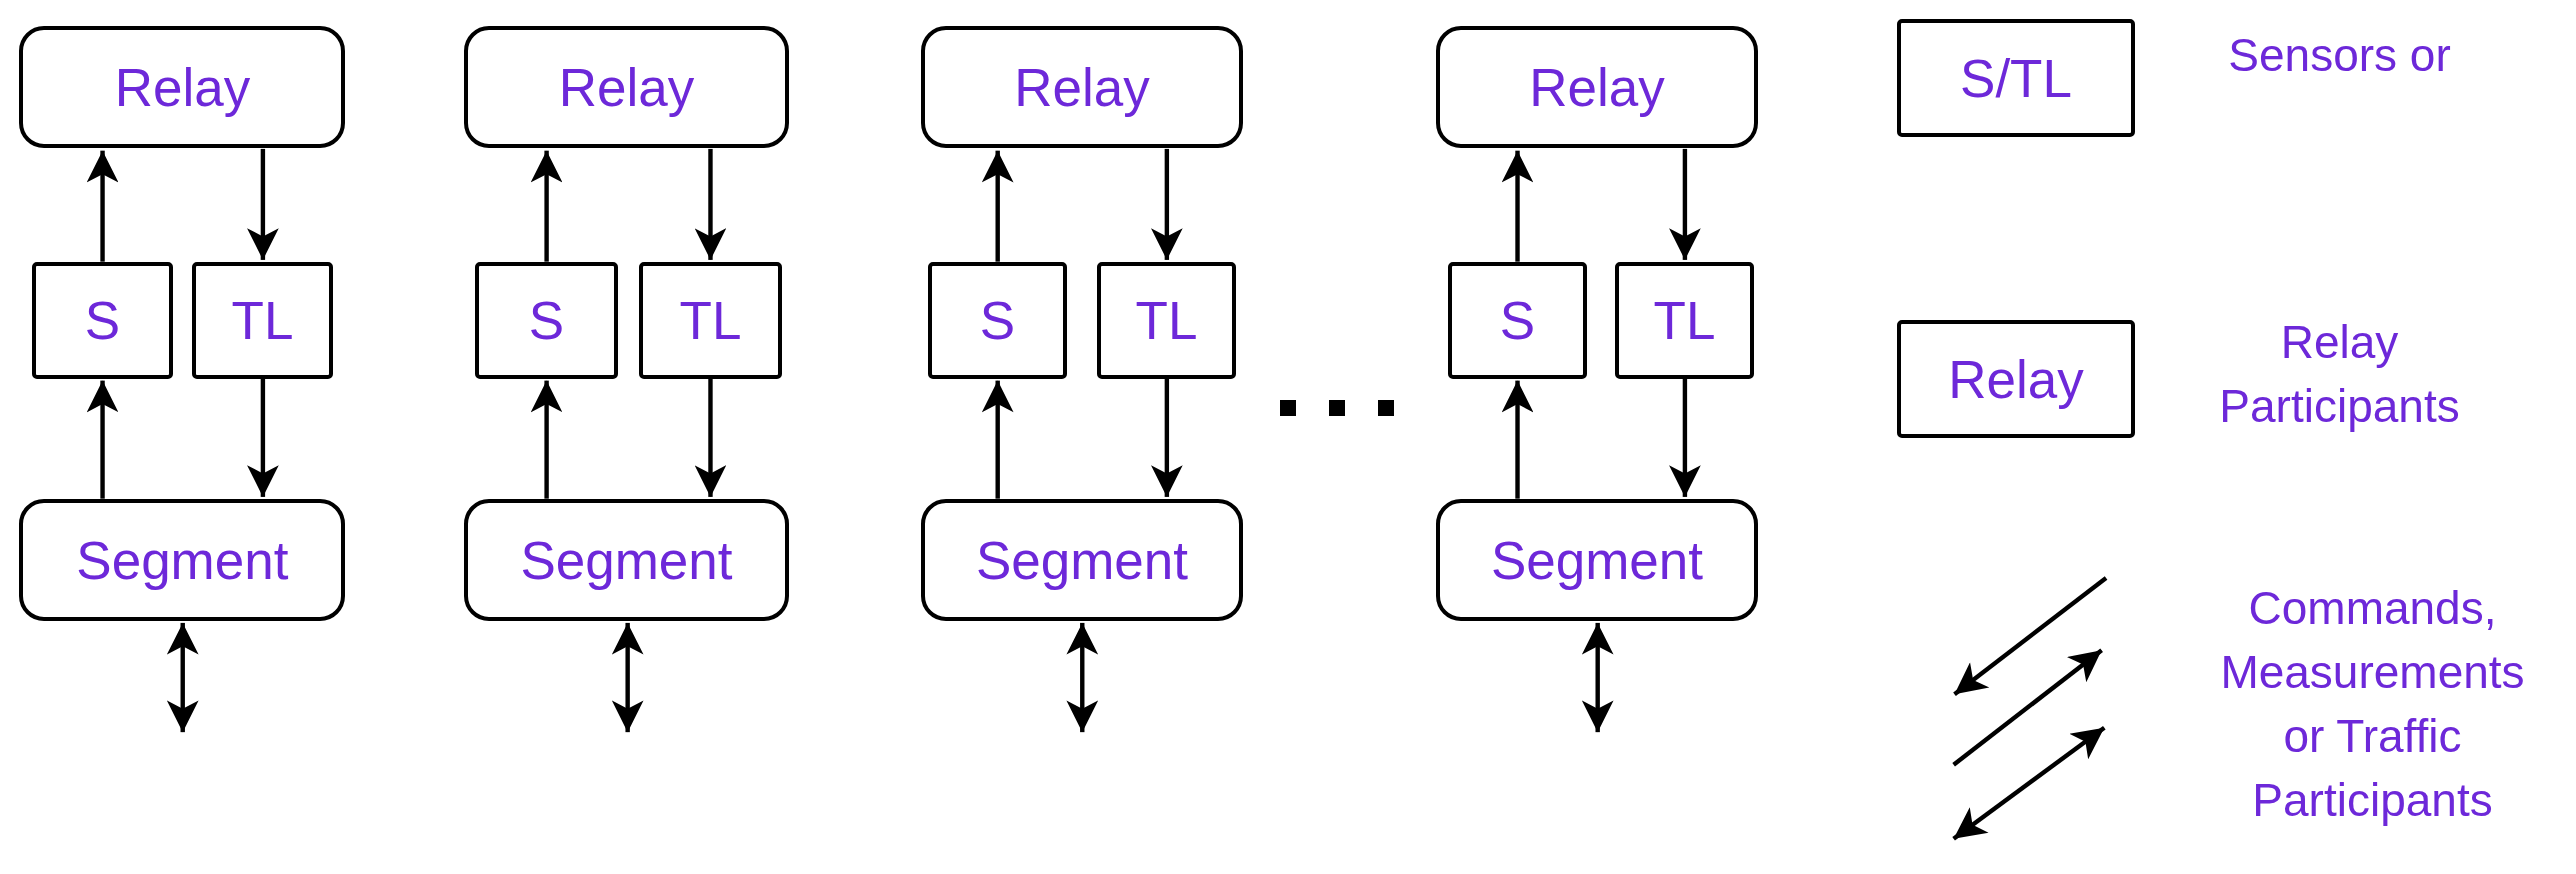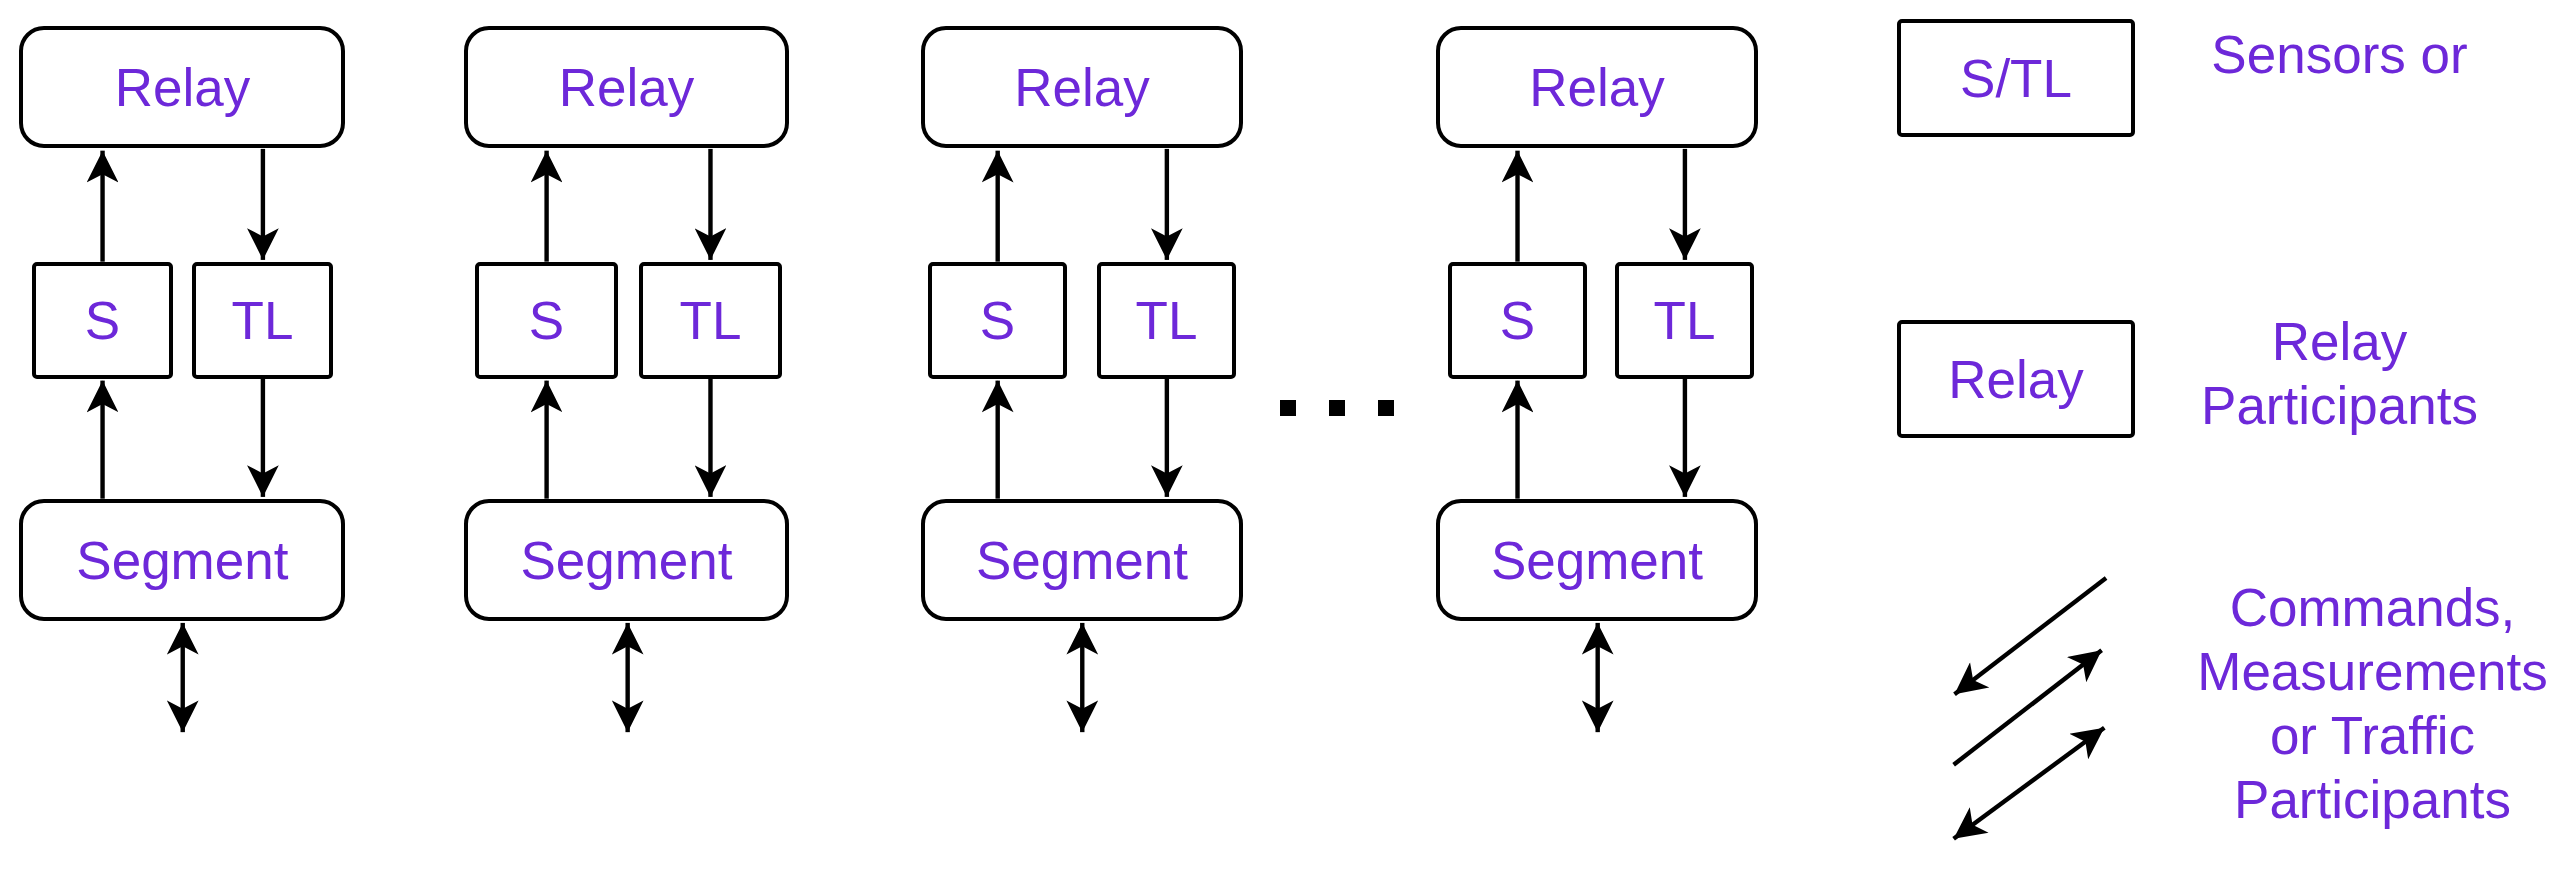--- a/index.html
+++ b/index.html
@@ -17,21 +17,21 @@
     box-sizing:border-box;
     border:4.4px solid #000;
     border-radius:25px;
     background:#fff;
     display:flex;align-items:center;justify-content:center;
     font-size:53px;line-height:1;white-space:nowrap;
   }
   .box.small{border-radius:5px;}
   .legend-text{
     position:absolute;
-    font-size:53px;line-height:64px;
+    font-size:46px;line-height:64px;
     text-align:center;white-space:nowrap;
   }
   .dot{position:absolute;width:16px;height:16px;background:#000;}
 </style>
 </head>
 <body>
 
 <div class="canvas">
 
   <svg class="overlay" width="2576" height="874" viewBox="0 0 2923 992" xmlns="http://www.w3.org/2000/svg">

